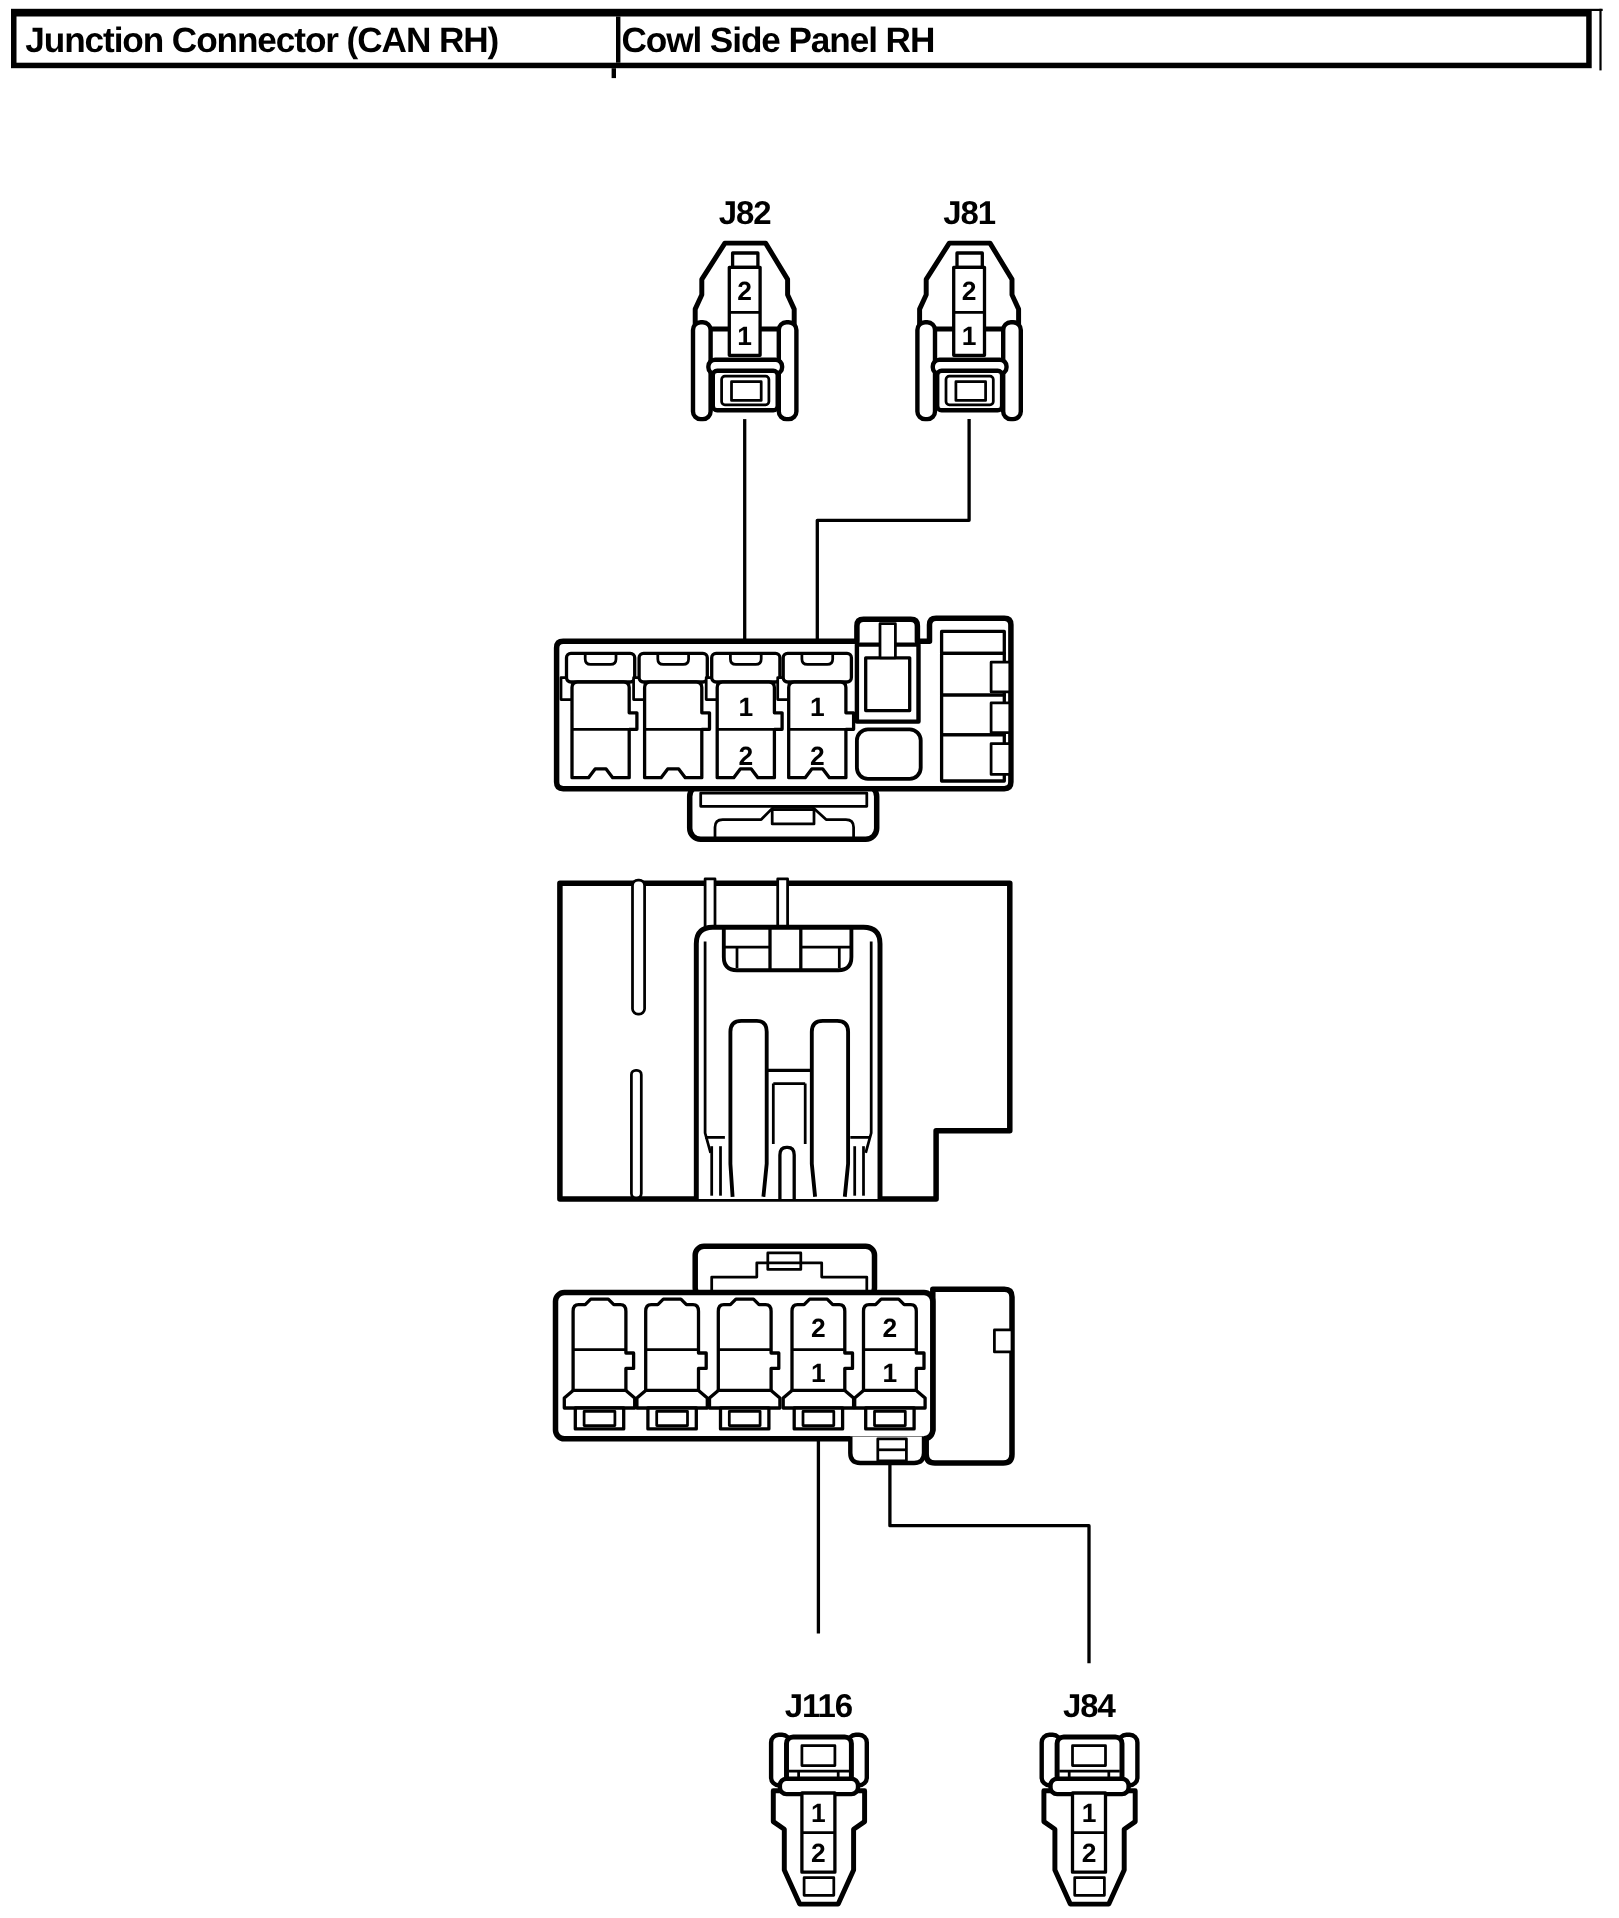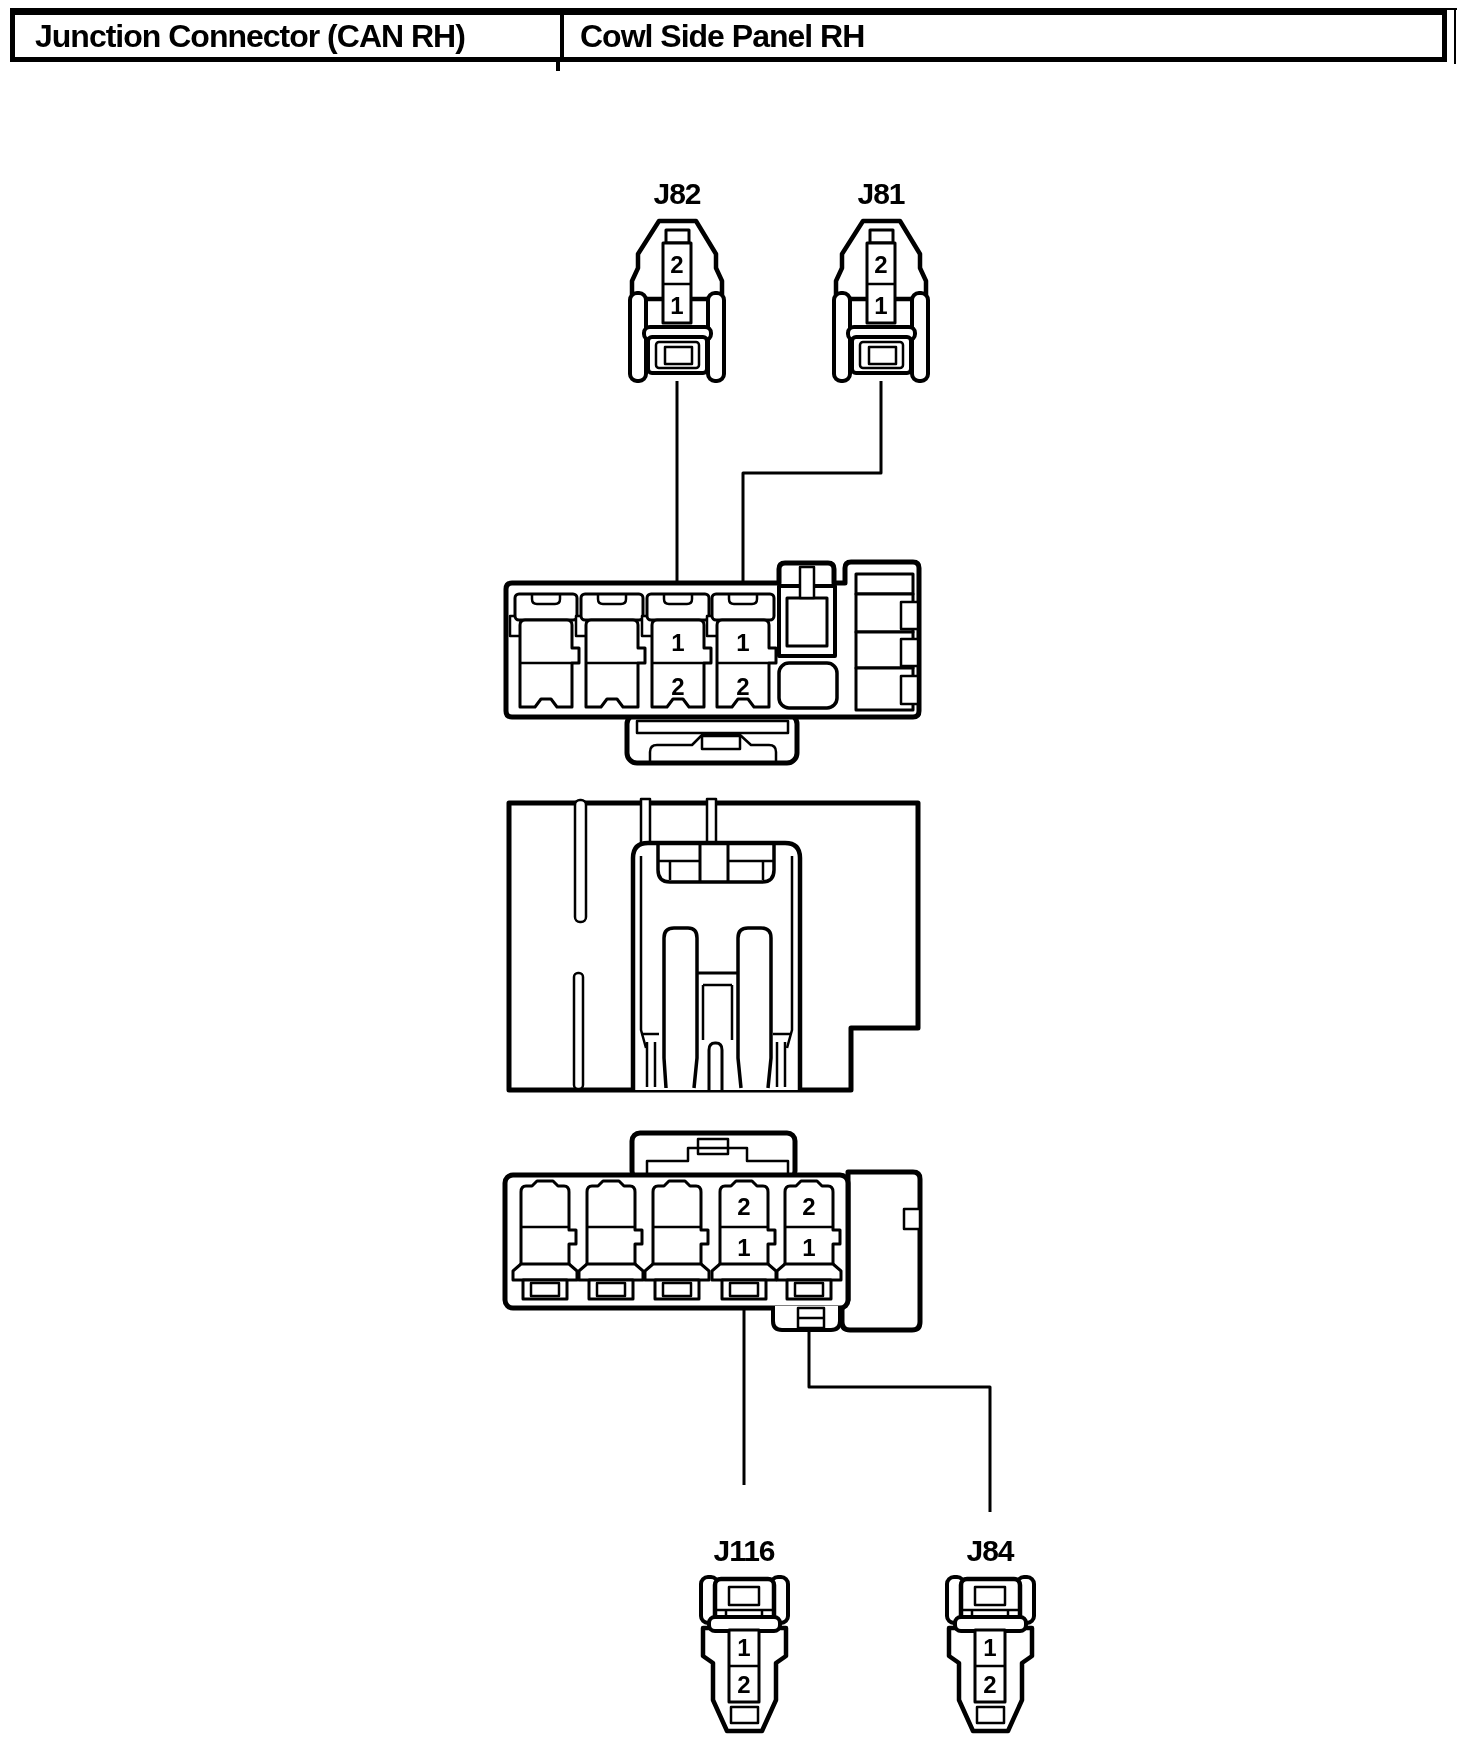--- a/index.html
+++ b/index.html
@@ -8,22 +8,22 @@
         font-family:"Liberation Sans",sans-serif;overflow:hidden;}
   
   #hdr-rule{position:absolute;left:10px;top:8px;width:1447px;height:0;
             border-top:2px solid var(--ink);}
   #hdr-rule-r{position:absolute;left:1454px;top:8px;width:0;height:56px;
             border-left:2px solid var(--ink);}
   #hdr{position:absolute;left:10px;top:10px;width:1437px;height:52px;
        border:5px solid var(--ink);box-sizing:border-box;display:flex;}
   .hdr-cell{display:flex;align-items:center;font-weight:bold;font-size:32px;
        letter-spacing:-1px;color:var(--ink);white-space:nowrap;}
-  #hdr-left{width:549px;padding-left:20px;border-right:4px solid var(--ink);box-sizing:border-box;}
-  #hdr-right{flex:1;padding-left:16px;}
+  #hdr-left{width:549px;padding-left:8px;border-right:4px solid var(--ink);box-sizing:border-box;}
+  #hdr-right{flex:1;padding-left:1px;}
   #hdr-tick{position:absolute;left:556px;top:62px;width:0;height:9px;border-left:4px solid var(--ink);}
   
   svg{position:absolute;left:0;top:0;}
   svg .sh{stroke:var(--ink);stroke-linejoin:round;stroke-linecap:butt;}
   .w{fill:var(--paper);}
   .nf{fill:none;}
   .s5{stroke-width:5px;} .s45{stroke-width:4.5px;} .s4{stroke-width:4px;}
   .s35{stroke-width:3.5px;} .s3{stroke-width:3px;} .s25{stroke-width:2.5px;}
   .pin{font:bold 24px "Liberation Sans",sans-serif;fill:var(--ink);stroke:none;text-anchor:middle;}
   .lbl{font:bold 30px "Liberation Sans",sans-serif;fill:var(--ink);stroke:none;text-anchor:middle;letter-spacing:-1px;}

